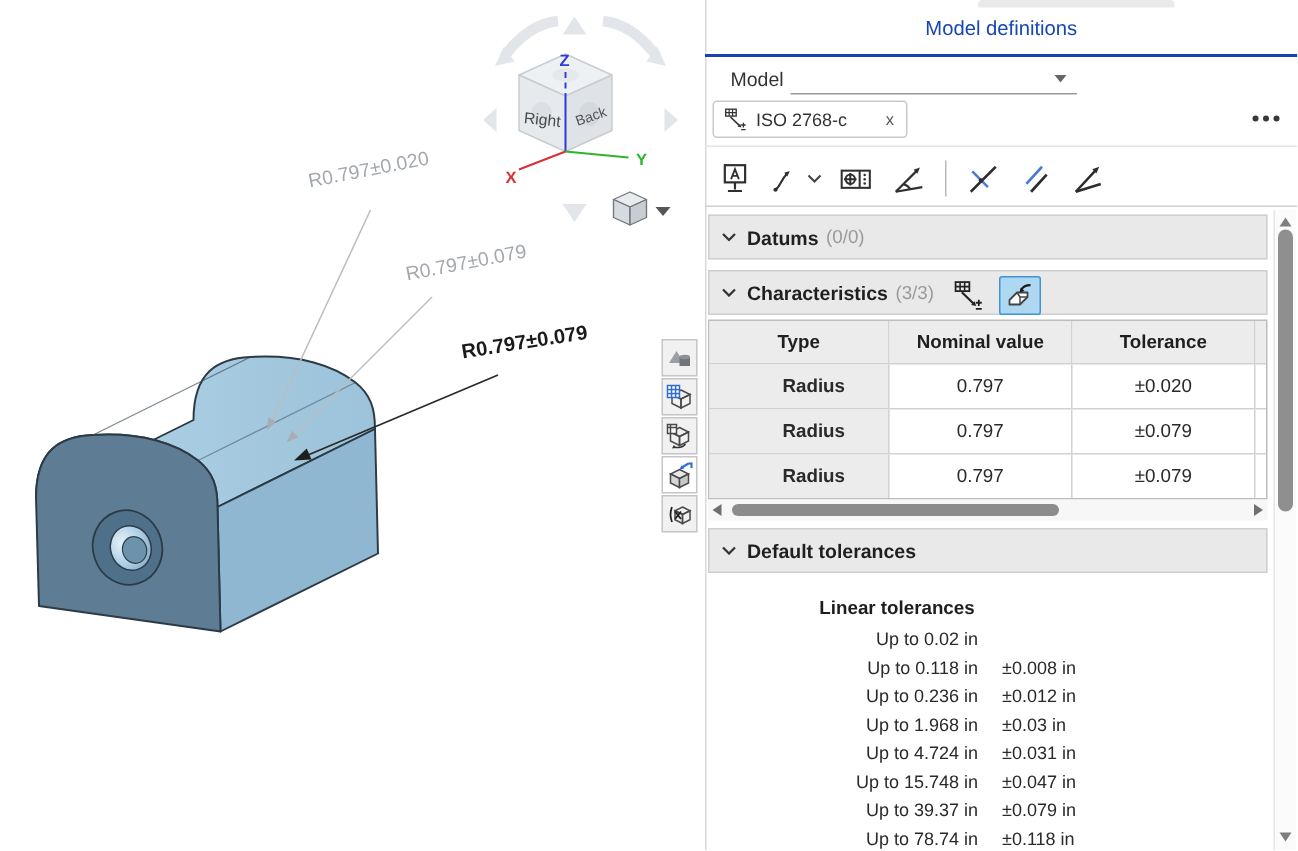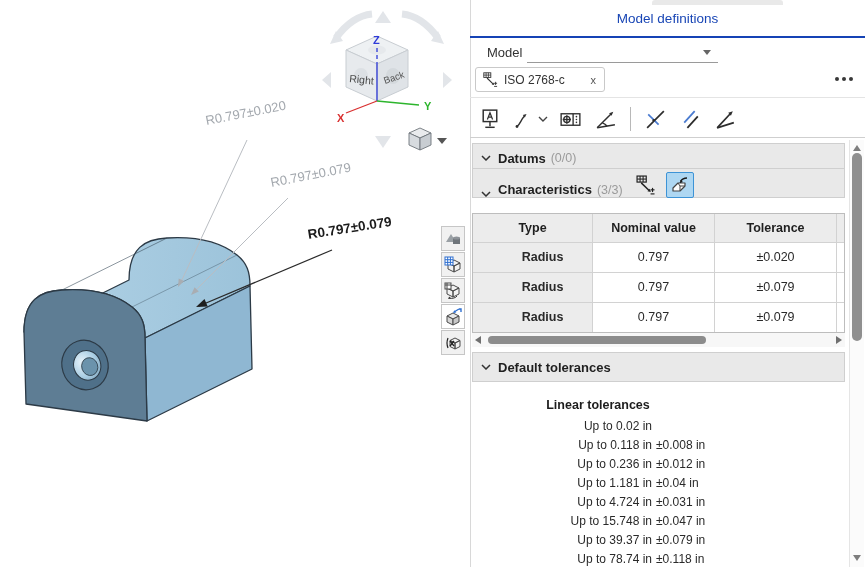--- a/index.html
+++ b/index.html
@@ -68,21 +68,21 @@
 
   .hscroll{position:absolute;left:472px;top:333px;width:373px;height:14px;background:#f7f7f7;}
   .hthumb{position:absolute;left:16px;top:3px;width:218px;height:8px;background:#8c8c8c;border-radius:4px;cursor:pointer;}
   .arrow-left{position:absolute;left:3px;top:3px;width:0;height:0;border-top:4px solid transparent;
               border-bottom:4px solid transparent;border-right:6px solid #707070;cursor:pointer;}
   .arrow-right{position:absolute;right:3px;top:3px;width:0;height:0;border-top:4px solid transparent;
                border-bottom:4px solid transparent;border-left:6px solid #707070;cursor:pointer;}
 
   .lt{position:absolute;left:470px;top:398px;width:256px;}
   .lt-title{text-align:center;font-weight:700;font-size:12.5px;color:#1d1d1d;margin-bottom:7px;}
-  .lt-row{display:grid;grid-template-columns:182px 1fr;column-gap:4px;height:19px;font-size:12px;color:#2a2a2a;}
+  .lt-row{display:grid;grid-template-columns:182px 1fr;column-gap:16px;height:19px;font-size:12px;color:#2a2a2a;}
   .lt-range{text-align:right;}
 
   .vscroll{position:absolute;left:849px;top:140px;width:14px;height:427px;background:#fbfbfb;border-left:1px solid #e5e5e5;}
   .vthumb{position:absolute;left:2px;top:13px;width:10px;height:188px;background:#8f8f8f;border-radius:5px;cursor:pointer;}
   .arrow-up{position:absolute;left:3px;top:5px;width:0;height:0;border-left:4px solid transparent;
             border-right:4px solid transparent;border-bottom:6px solid #7e7e7e;cursor:pointer;}
   .arrow-down{position:absolute;left:3px;bottom:6px;width:0;height:0;border-left:4px solid transparent;
               border-right:4px solid transparent;border-top:6px solid #7e7e7e;cursor:pointer;}
 </style>
 </head>
@@ -323,21 +323,21 @@
   <div class="hr2"></div>
 
   <div class="section-header" style="top:143px;">
     <svg width="10" height="6" viewBox="0 0 10 6">
       <polyline points="1,1 5,5 9,1" fill="none" stroke="#333" stroke-width="1.5"></polyline>
     </svg>
     <span class="section-title">Datums</span>
     <span class="section-count">(0/0)</span>
   </div>
 
-  <div class="section-header" style="top:168px;align-items:flex-end;">
+  <div class="section-header" style="top:180px;">
     <svg width="10" height="6" viewBox="0 0 10 6">
       <polyline points="1,1 5,5 9,1" fill="none" stroke="#333" stroke-width="1.5"></polyline>
     </svg>
     <span class="section-title">Characteristics</span>
     <span class="section-count">(3/3)</span>
     <div class="char-icons">
       <div class="icon-btn">
         <svg width="21" height="21" viewBox="0 0 16 16">
           <rect x="0.8" y="0.8" width="7" height="4.6" fill="none" stroke="#222" stroke-width="0.9"></rect>
           <line x1="3.1" y1="0.8" x2="3.1" y2="5.4" stroke="#222" stroke-width="0.8"></line>
@@ -409,22 +409,22 @@
     </div>
     <div class="lt-row">
       <span class="lt-range">Up to 0.118 in</span>
       <span class="lt-value">±0.008 in</span>
     </div>
     <div class="lt-row">
       <span class="lt-range">Up to 0.236 in</span>
       <span class="lt-value">±0.012 in</span>
     </div>
     <div class="lt-row">
-      <span class="lt-range">Up to 1.181 in</span>
-      <span class="lt-value">±0.04 in</span>
+      <span class="lt-range">Up to 1.968 in</span>
+      <span class="lt-value">±0.03 in</span>
     </div>
     <div class="lt-row">
       <span class="lt-range">Up to 4.724 in</span>
       <span class="lt-value">±0.031 in</span>
     </div>
     <div class="lt-row">
       <span class="lt-range">Up to 15.748 in</span>
       <span class="lt-value">±0.047 in</span>
     </div>
     <div class="lt-row">

